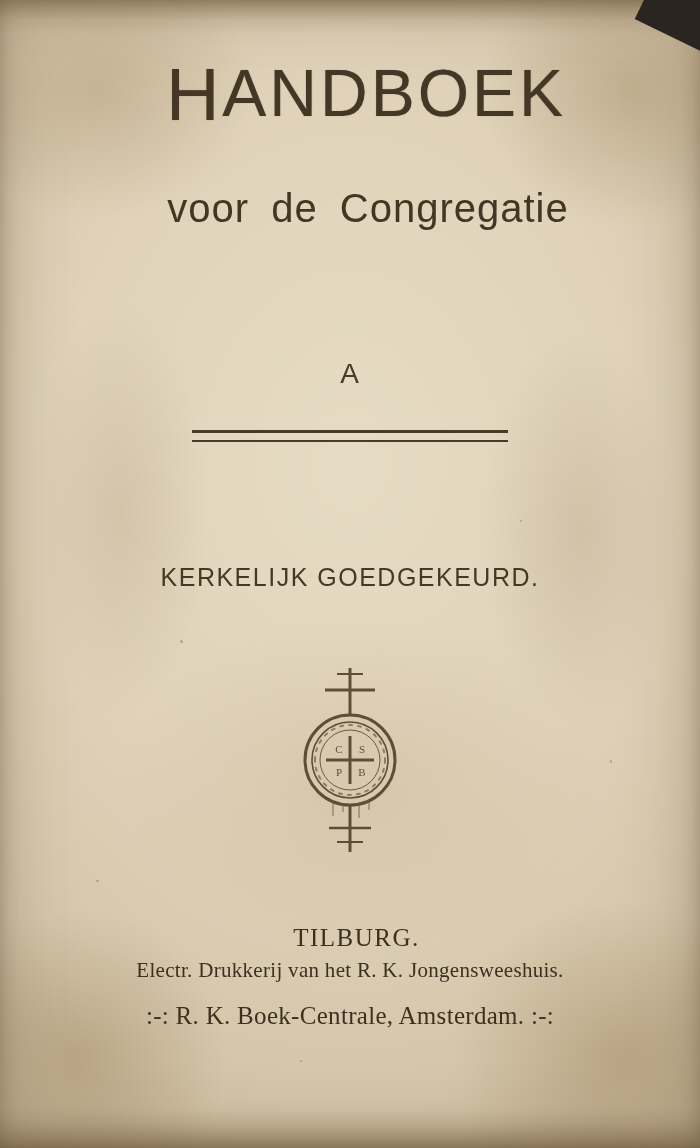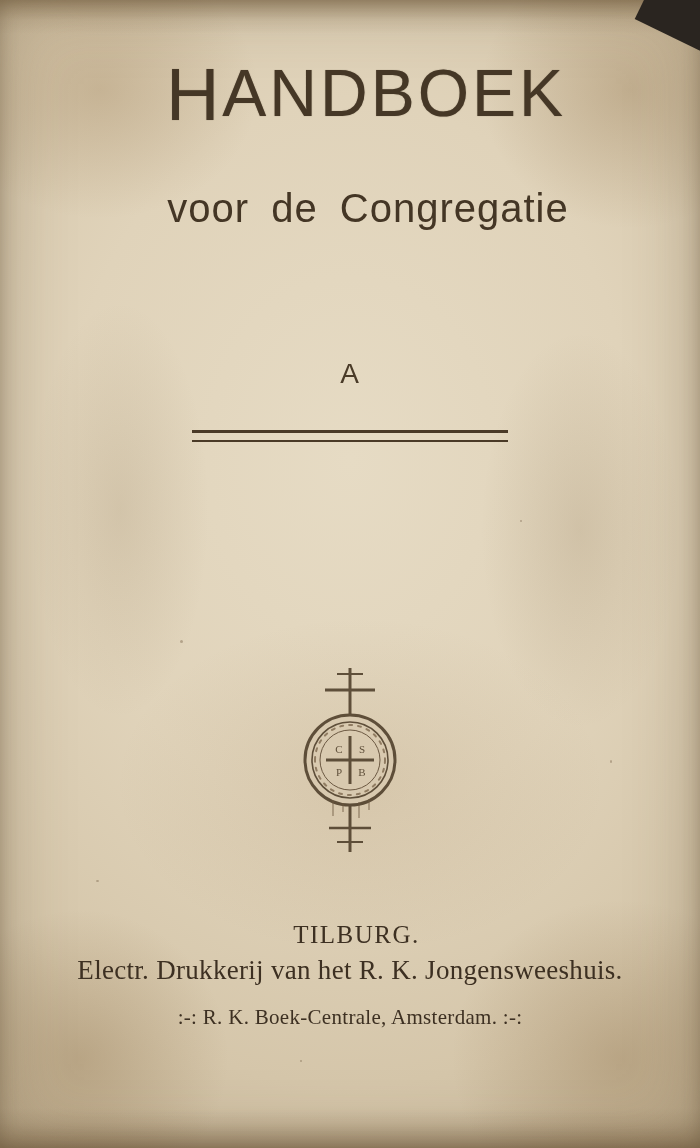--- a/index.html
+++ b/index.html
@@ -175,27 +175,27 @@
     color: #3d3022;
     font-family: "Liberation Serif", serif;
   }
   .imprint .city {
     font-size: 25px;
     letter-spacing: 1.5px;
     margin-bottom: 6px;
     padding-left: 13px;
   }
   .imprint .pub1 {
-    font-size: 27px;
+    font-size: 21px;
     letter-spacing: 0.3px;
     margin-bottom: 3px;
     font-family: Liberation Serif, serif;
   }
   .imprint .pub2 {
-    font-size: 21px;
+    font-size: 25px;
     letter-spacing: 0.3px;
     margin-top: 19px;
   }
 
   .speck {
     position: absolute;
     background: rgba(95,72,45,0.35);
     border-radius: 50%;
     pointer-events: none;
   }
@@ -233,20 +233,21 @@
     <div class="line-2">voor de Congregatie</div>
 
     <div class="line-a">A</div>
 
     <div class="rule-wrap">
       <div class="rule"></div>
       <div class="rule thin"></div>
     </div>
 
 
+    <div class="line-approved">KERKELIJK GOEDGEKEURD.</div>
 
     <div class="emblem">
       <svg viewBox="0 0 130 200" width="130" height="200" xmlns="http://www.w3.org/2000/svg">
         <g stroke="#4a3a26" fill="none" stroke-width="3">
 
           <line x1="65" y1="8" x2="65" y2="192"></line>
 
           <line x1="40" y1="30" x2="90" y2="30"></line>
 
           <line x1="52" y1="14" x2="78" y2="14" stroke-width="2"></line>

